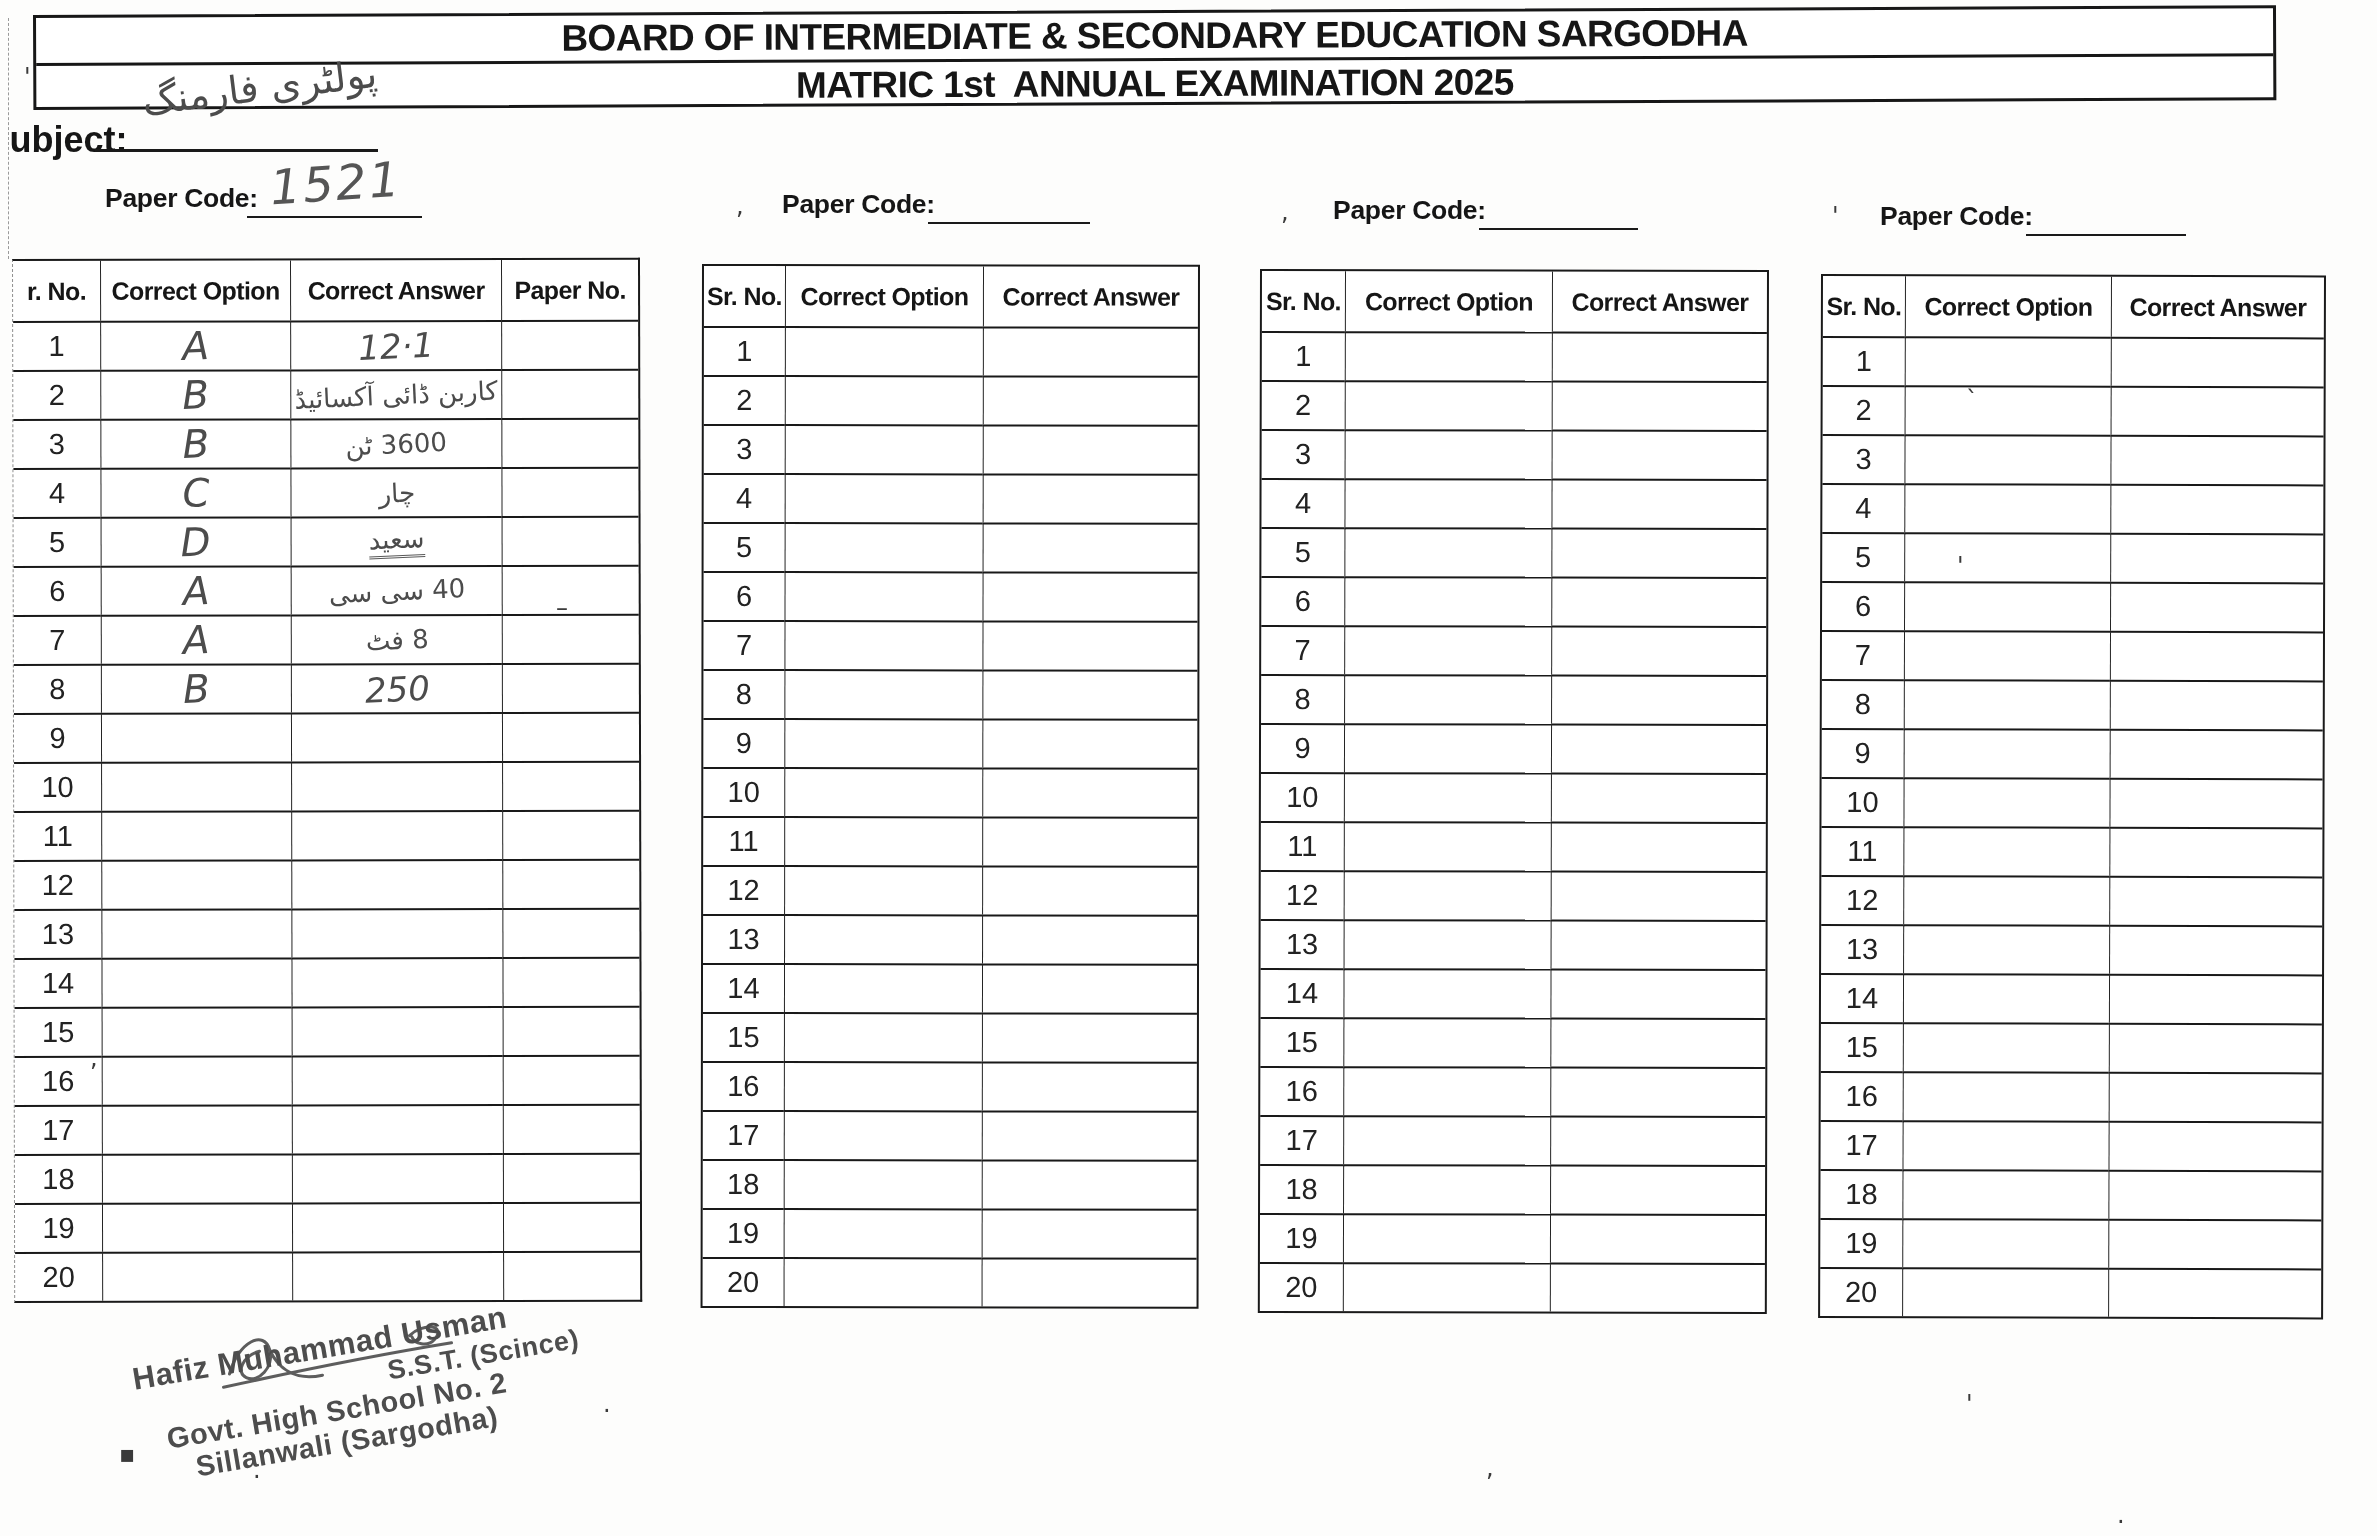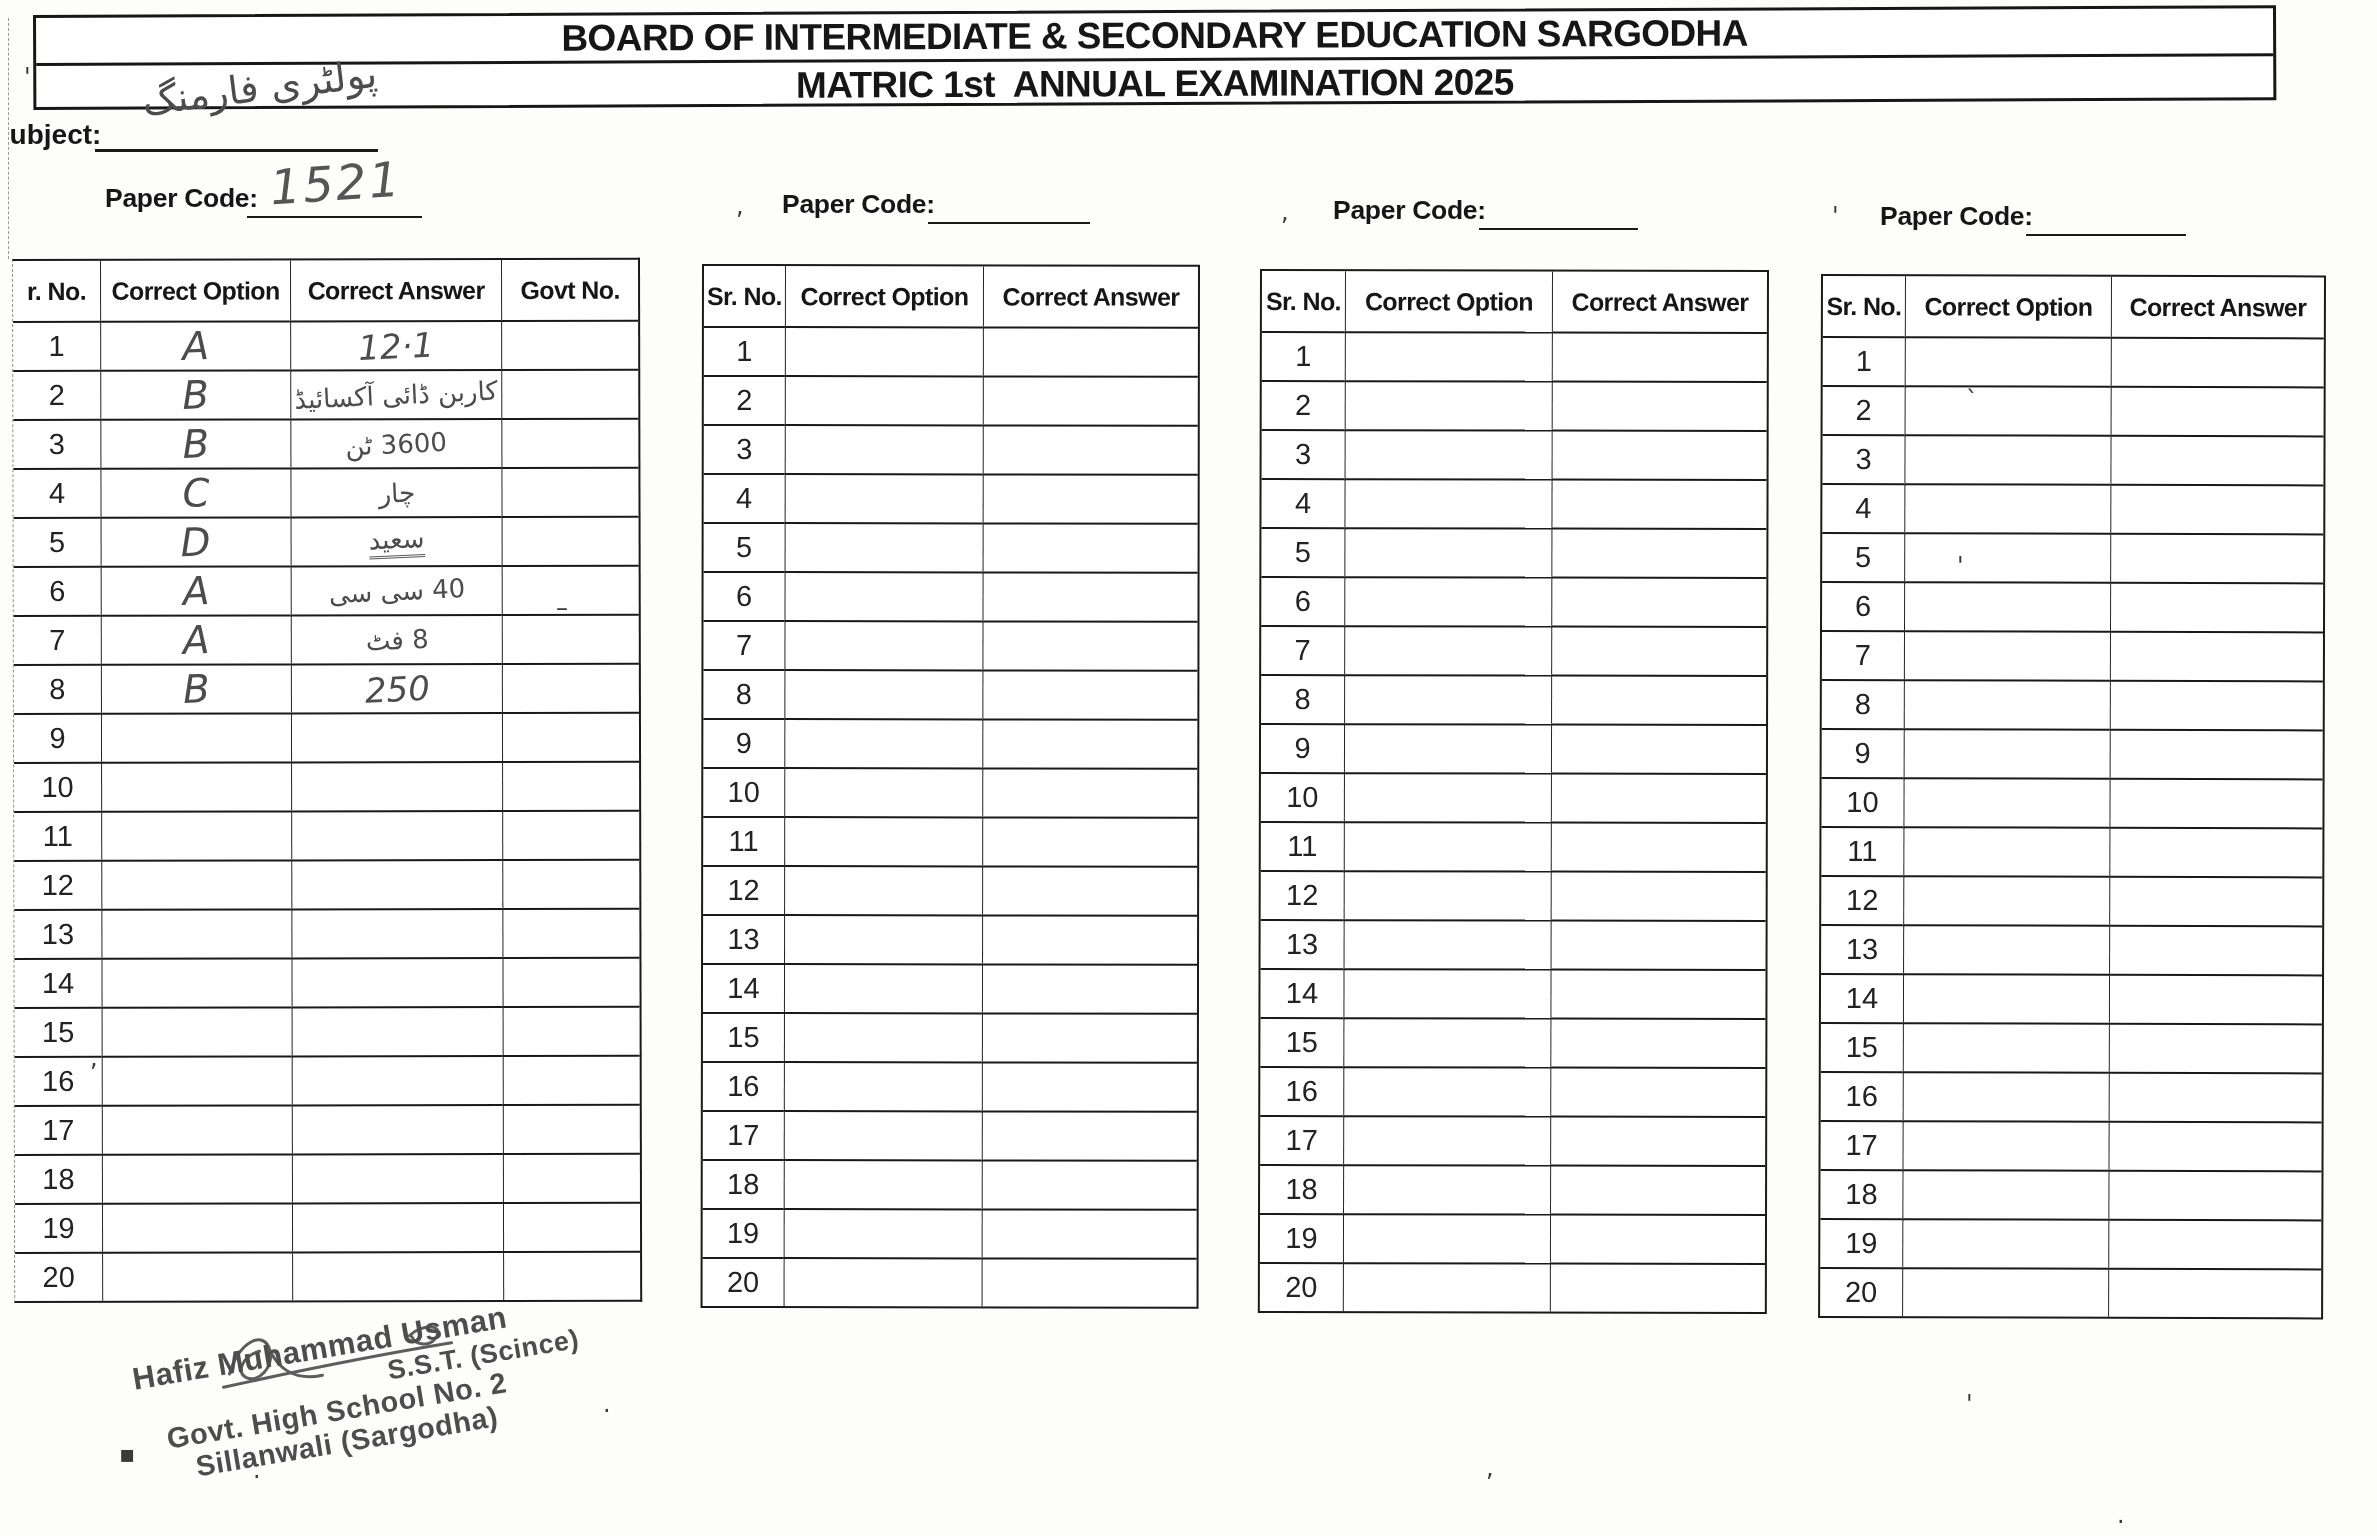--- a/index.html
+++ b/index.html
@@ -16,21 +16,21 @@
     border:3px solid #171717;transform:rotate(-0.25deg);transform-origin:left top;
     background:#fff;
   }
   .header-line{
     height:45px;display:flex;align-items:center;justify-content:center;
     font-weight:bold;font-size:37px;letter-spacing:-0.6px;white-space:pre;
   }
   .header-line.first{border-bottom:3px solid #171717}
 
   
-  .subject-label{left:9.6px;top:119px;font-size:28px;font-weight:600}
+  .subject-label{left:9.6px;top:119px;font-size:36px;font-weight:600}
   .subject-underline{left:95px;top:149px;width:283px;height:3px;background:#1a1a1a}
   .subject-hw{
     left:118px;top:65px;width:283px;text-align:center;
     font-family:"DejaVu Sans",sans-serif;font-size:39px;color:#5a5a5a;
     transform:rotate(-7deg);direction:rtl;
   }
 
   
   .pc-label{font-size:26.5px;font-weight:600;letter-spacing:-0.3px}
   .pc-line{height:2.4px;background:#1a1a1a}
@@ -107,21 +107,21 @@
 <div class="abs pc-value" style="left:1497px;top:169px"></div>
 
 <div class="abs pc-label" style="left:1880px;top:201px">Paper Code:</div>
 <div class="abs pc-line" style="left:2026px;top:234px;width:160px"></div>
 <div class="abs pc-value" style="left:2044px;top:175px"></div>
 
 <div class="abs sheet-table t1" style="left: 12px; top: 259px; grid-template-columns: 87px 190px 211px 137px;">
     <div class="cell h cf">r. No.</div>
     <div class="cell h">Correct Option</div>
     <div class="cell h">Correct Answer</div>
-    <div class="cell h">Govt No.</div>
+    <div class="cell h">Paper No.</div>
     <div class="cell sr cf">1</div>
     <div class="cell ">
       <span class="hw hw-opt">A</span>
     </div>
     <div class="cell ">
       <span class="hw hw-ans">12·1</span>
     </div>
     <div class="cell "></div>
     <div class="cell sr cf">2</div>
     <div class="cell ">

